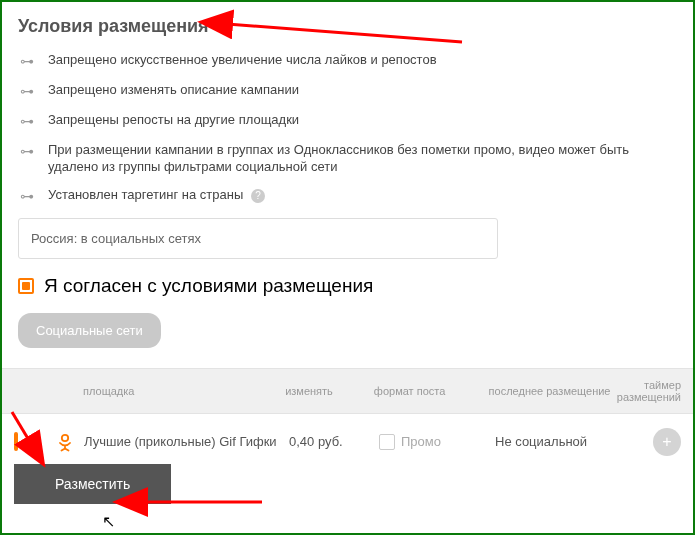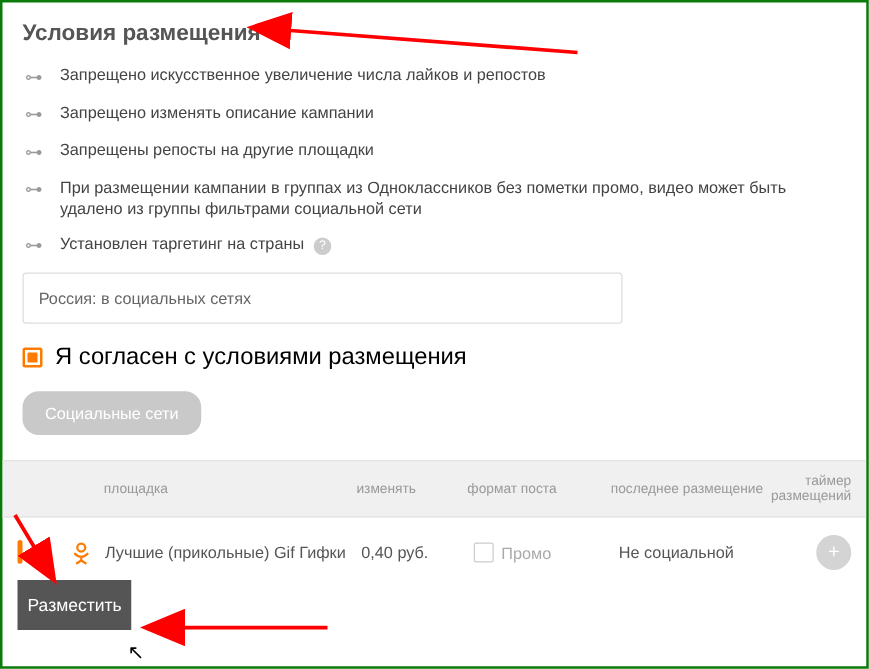--- a/index.html
+++ b/index.html
@@ -120,32 +120,32 @@
 .plus-btn {
   width: 28px; height: 28px;
   border-radius: 50%;
   background: #d4d4d4;
   color: #fff;
   display: inline-flex;
   align-items: center;
   justify-content: center;
   font-size: 16px;
 }
-.format-cell { display: flex; align-items: flex-end; gap: 6px; color: #aaa; }
+.format-cell { display: flex; align-items: center; gap: 6px; color: #aaa; }
 .format-box {
   width: 16px; height: 16px;
   border: 1px solid #ccc;
   border-radius: 2px;
 }
 .submit-row { padding: 4px 12px 10px 12px; }
 .submit-btn {
   background: #555;
   color: #fff;
   border: none;
-  padding: 12px 8px;
+  padding: 12px 41px;
   font-size: 14px;
   cursor: pointer;
 }
 .cursor {
   position: absolute;
   left: 100px; top: 510px;
   font-size: 16px;
   color: #000;
   pointer-events: none;
 }

